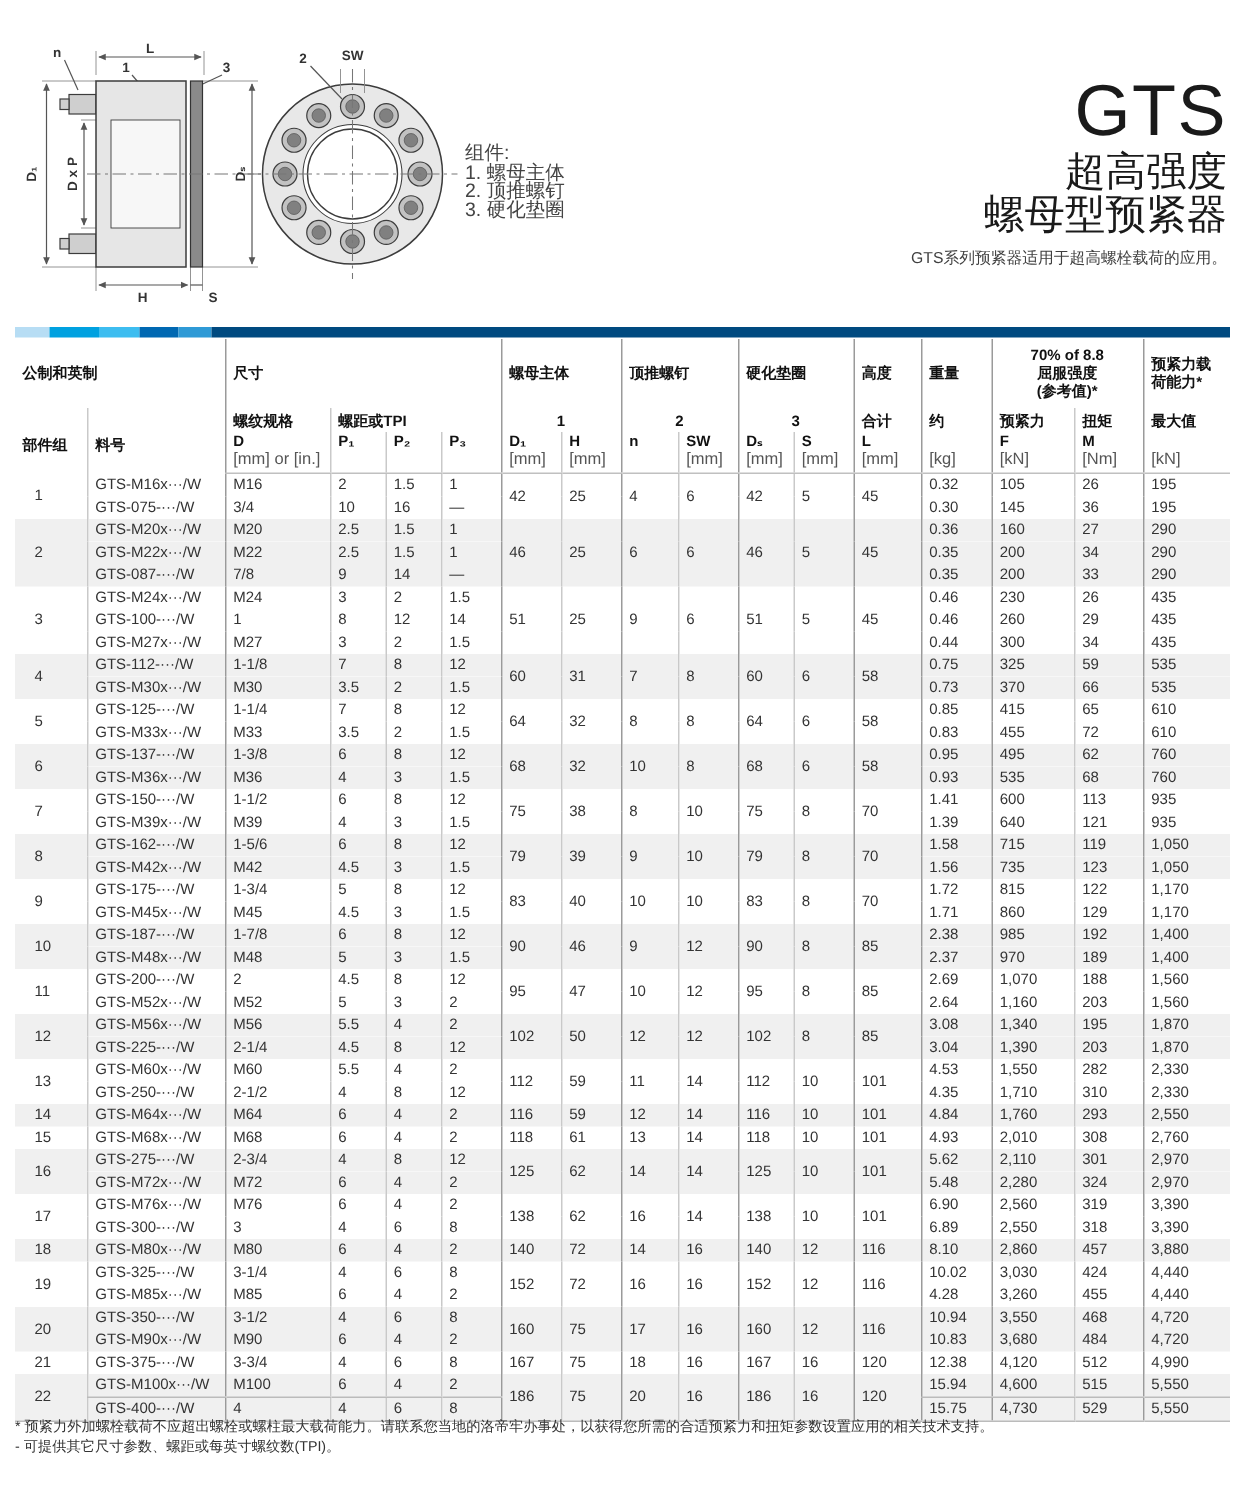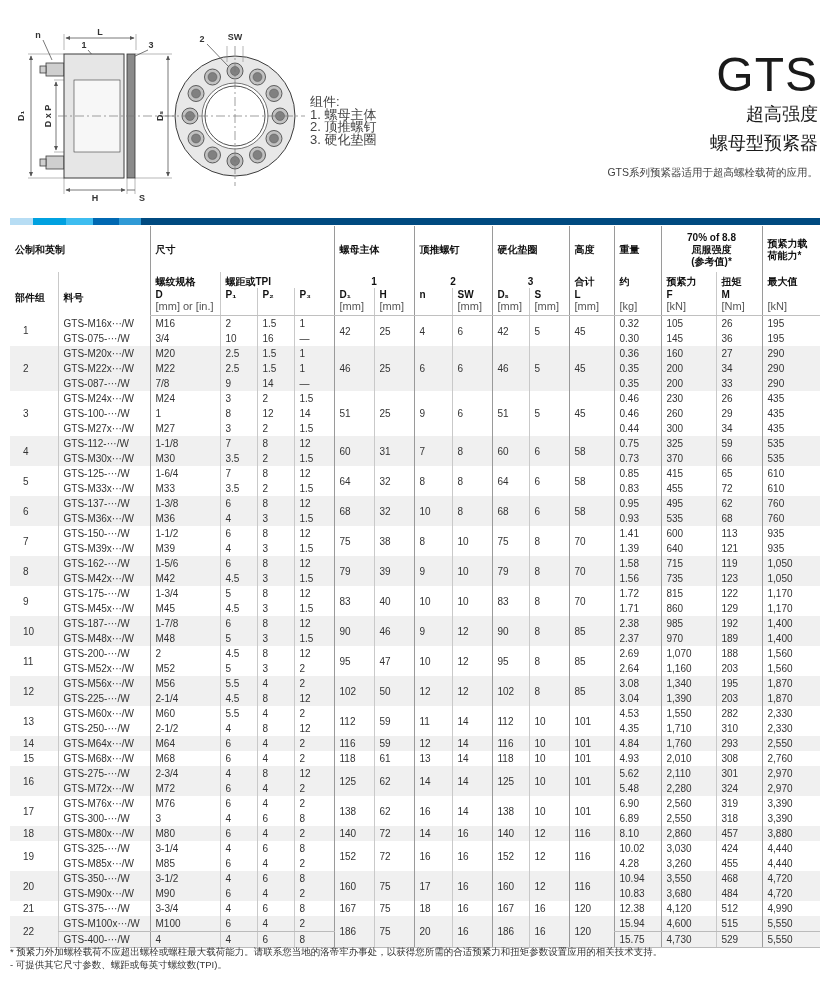--- a/index.html
+++ b/index.html
@@ -8,21 +8,21 @@
     font-family:"Liberation Sans","DejaVu Sans",sans-serif;color:#222;
     overflow:hidden;
   }
   
   .drawing{position:absolute;left:10px;top:26px;width:420px;height:190px;}
   .drawing svg{position:absolute;left:0;top:0;}
   .legend{position:absolute;left:300px;top:70px;font-size:13px;color:#444;line-height:12.5px;}
   
   .titleblock{position:absolute;right:12px;top:38px;width:420px;text-align:right;}
   .brand{font-size:48px;font-weight:300;color:#1a1a1a;line-height:50px;margin-top:12px;letter-spacing:1px;}
-  .subtitle{font-size:18px;font-weight:400;color:#1a1a1a;line-height:29px;}
+  .subtitle{font-size:27px;font-weight:400;color:#1a1a1a;line-height:29px;}
   .desc{margin-top:7px;font-size:10.5px;color:#3f3f3f;line-height:15px;}
   
   .bluebar{position:absolute;left:10px;top:218px;width:810px;height:7px;}
   .bluebar .seg{position:absolute;top:0;height:7px;}
   
   .spec{position:absolute;left:10px;top:226px;}
   table{border-collapse:collapse;table-layout:fixed;width:810px;font-size:10px;}
   th,td{padding:0 0 0 5px;text-align:left;vertical-align:middle;font-weight:normal;}
   thead th{font-weight:bold;color:#111;white-space:pre-line;}
   thead tr.rowA th{height:44px;vertical-align:middle;padding-top:2px;line-height:12px;}
@@ -373,21 +373,21 @@
           <td class="sub">2</td>
           <td class="sub">1.5</td>
           <td class="gsep">0.73</td>
           <td class="gsep">370</td>
           <td class="sub">66</td>
           <td class="gsep">535</td>
         </tr>
         <tr>
           <td class="grp" rowspan="2">5</td>
           <td class="sub">GTS-125-···/W</td>
-          <td class="gsep">1-6/4</td>
+          <td class="gsep">1-1/4</td>
           <td class="sub">7</td>
           <td class="sub">8</td>
           <td class="sub">12</td>
           <td class="gsep" rowspan="2">64</td>
           <td class="sub" rowspan="2">32</td>
           <td class="gsep" rowspan="2">8</td>
           <td class="sub" rowspan="2">8</td>
           <td class="gsep" rowspan="2">64</td>
           <td class="sub" rowspan="2">6</td>
           <td class="gsep" rowspan="2">58</td>

